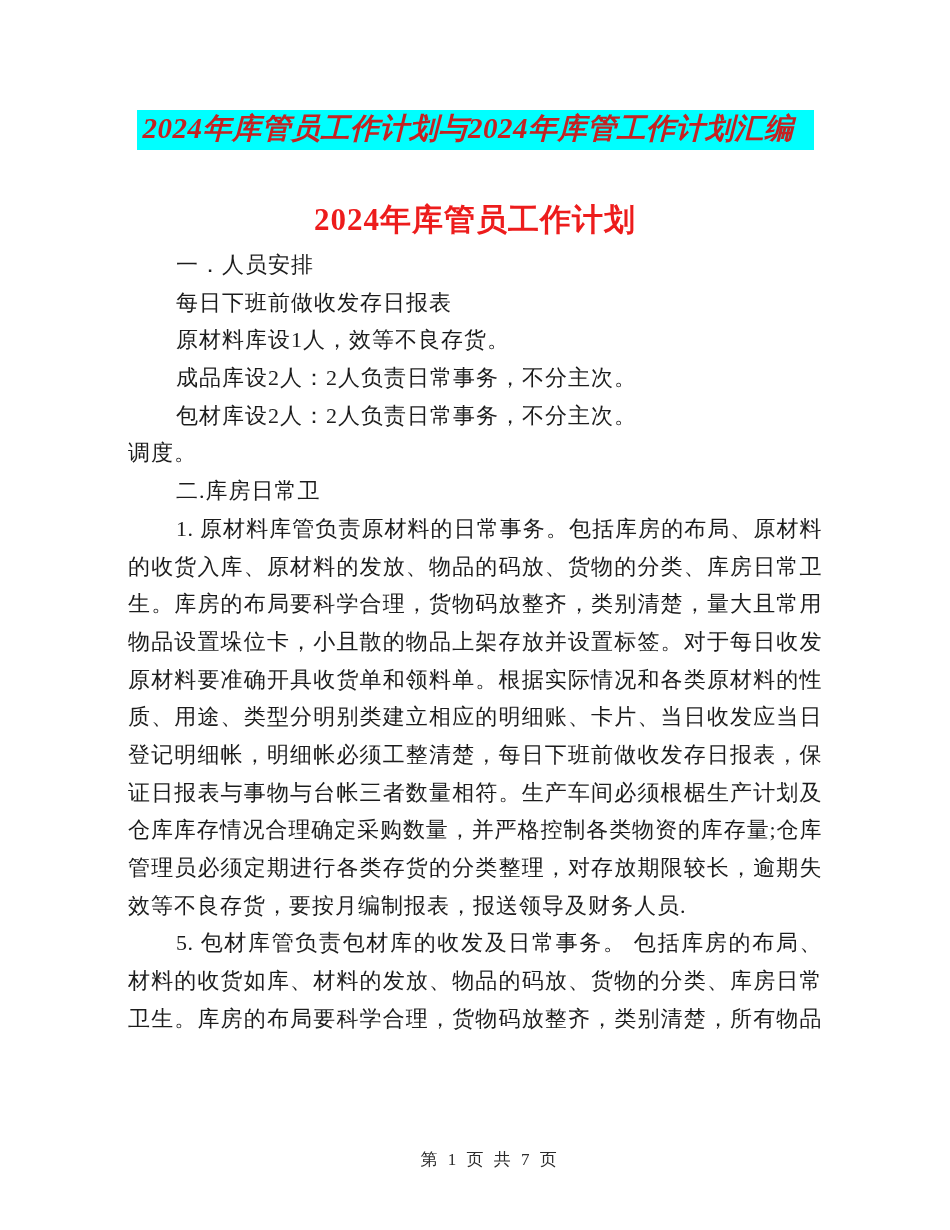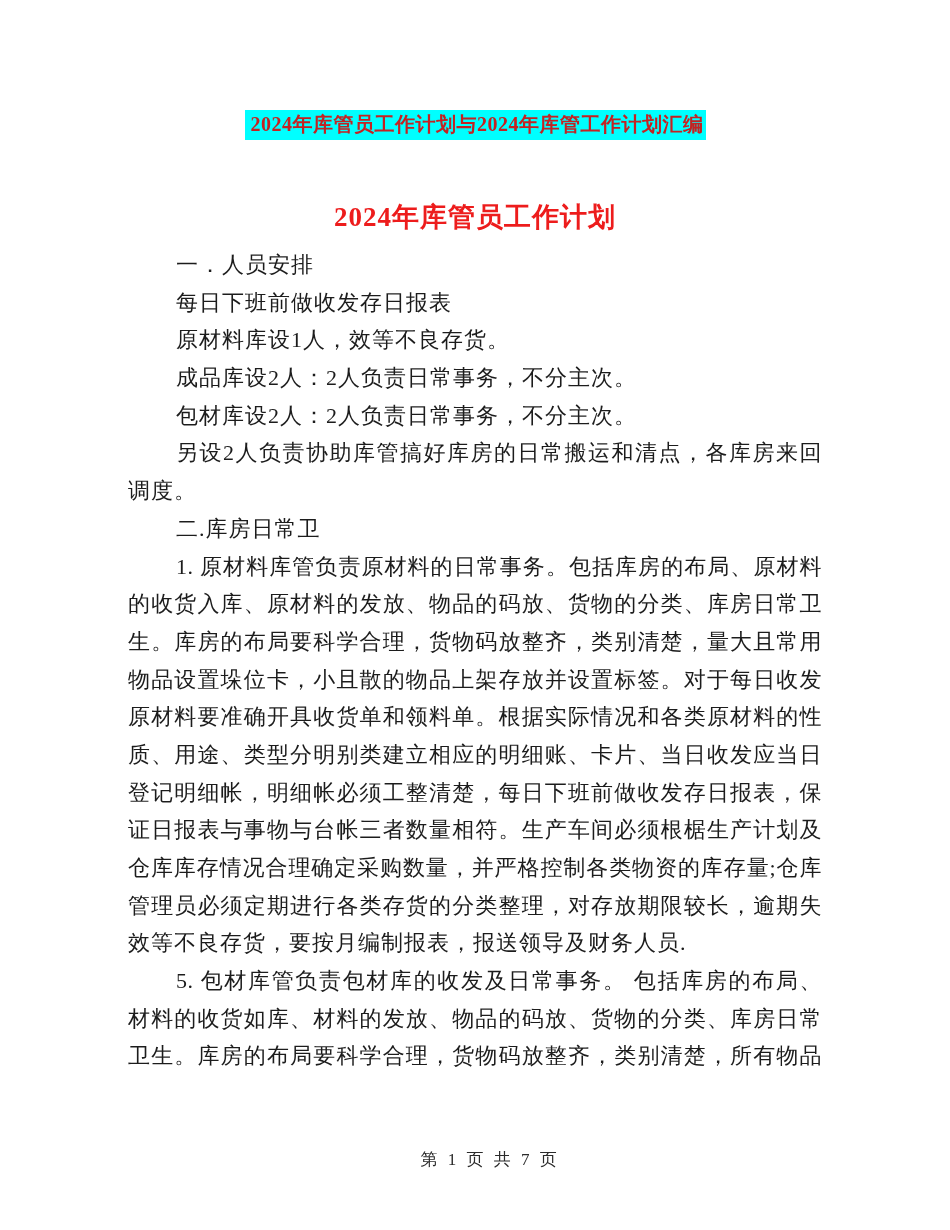--- a/index.html
+++ b/index.html
@@ -24,32 +24,33 @@
   }
   .title-row{
     position:absolute;
     top:110px;left:0;right:0;
     text-align:center;
   }
   .doc-title{
     display:inline-block;
     background:var(--title-highlight);
     color:var(--title-text);
-    font-size:20px;
+    font-size:29px;
     font-weight:bold;
-    padding:3px 2px 5px 6px;
+    padding:3px 20px 5px 6px;
     letter-spacing:0.5px;
     line-height:1.1;
+    font-style:italic;
   }
   .section-title{
     position:absolute;
     top:199px;left:0;right:0;
     text-align:center;
     color:var(--section-title-text);
-    font-size:27px;
+    font-size:31px;
     font-weight:bold;
     letter-spacing:1px;
   }
   .body-text{
     position:absolute;
     top:246px;
     left:128px;
     width:694px;
     color:var(--body-text);
   }
@@ -91,21 +92,20 @@
   </div>
 
   <div class="section-title">2024年库管员工作计划</div>
 
   <div class="body-text" id="body-text">
       <div class="line indent">一．人员安排</div>
       <div class="line indent">每日下班前做收发存日报表</div>
       <div class="line indent">原材料库设1人，效等不良存货。</div>
       <div class="line indent">成品库设2人：2人负责日常事务，不分主次。</div>
       <div class="line indent">包材库设2人：2人负责日常事务，不分主次。</div>
-      <div class="line indent fill">另设2人负责协助库管搞好库房的日常搬运和清点，各库房来回</div>
       <div class="line">调度。</div>
       <div class="line indent">二.库房日常卫</div>
       <div class="line indent fill">1.  原材料库管负责原材料的日常事务。包括库房的布局、原材料</div>
       <div class="line fill">的收货入库、原材料的发放、物品的码放、货物的分类、库房日常卫</div>
       <div class="line fill">生。库房的布局要科学合理，货物码放整齐，类别清楚，量大且常用</div>
       <div class="line fill">物品设置垛位卡，小且散的物品上架存放并设置标签。对于每日收发</div>
       <div class="line fill">原材料要准确开具收货单和领料单。根据实际情况和各类原材料的性</div>
       <div class="line fill">质、用途、类型分明别类建立相应的明细账、卡片、当日收发应当日</div>
       <div class="line fill">登记明细帐，明细帐必须工整清楚，每日下班前做收发存日报表，保</div>
       <div class="line fill">证日报表与事物与台帐三者数量相符。生产车间必须根椐生产计划及</div>

